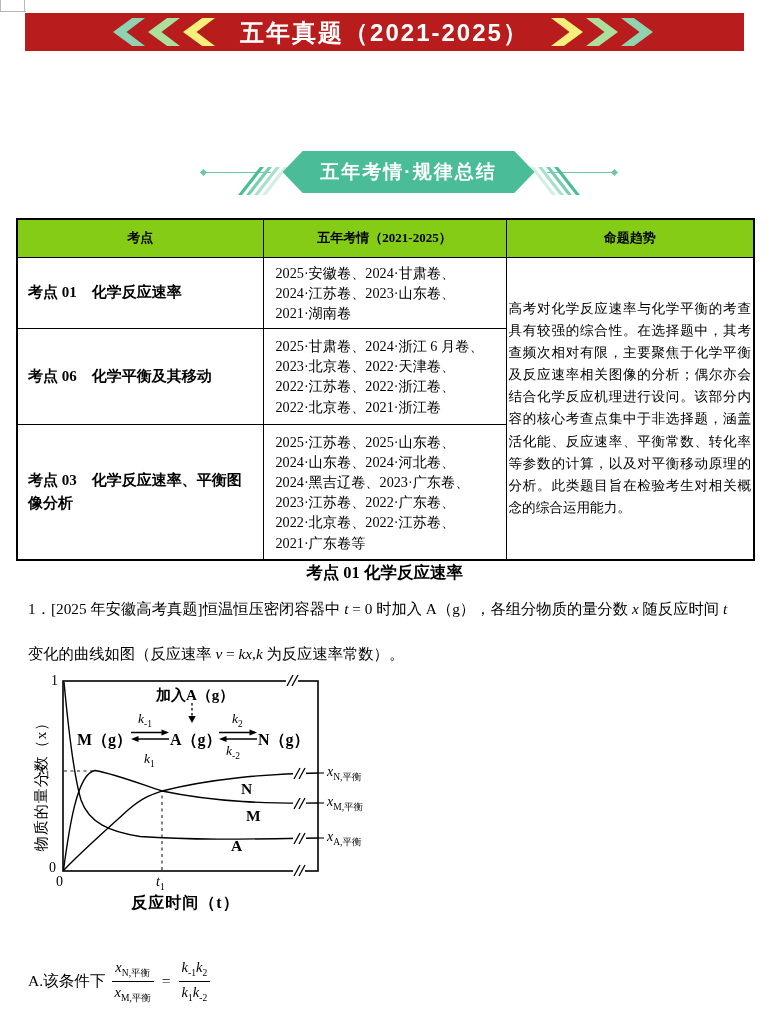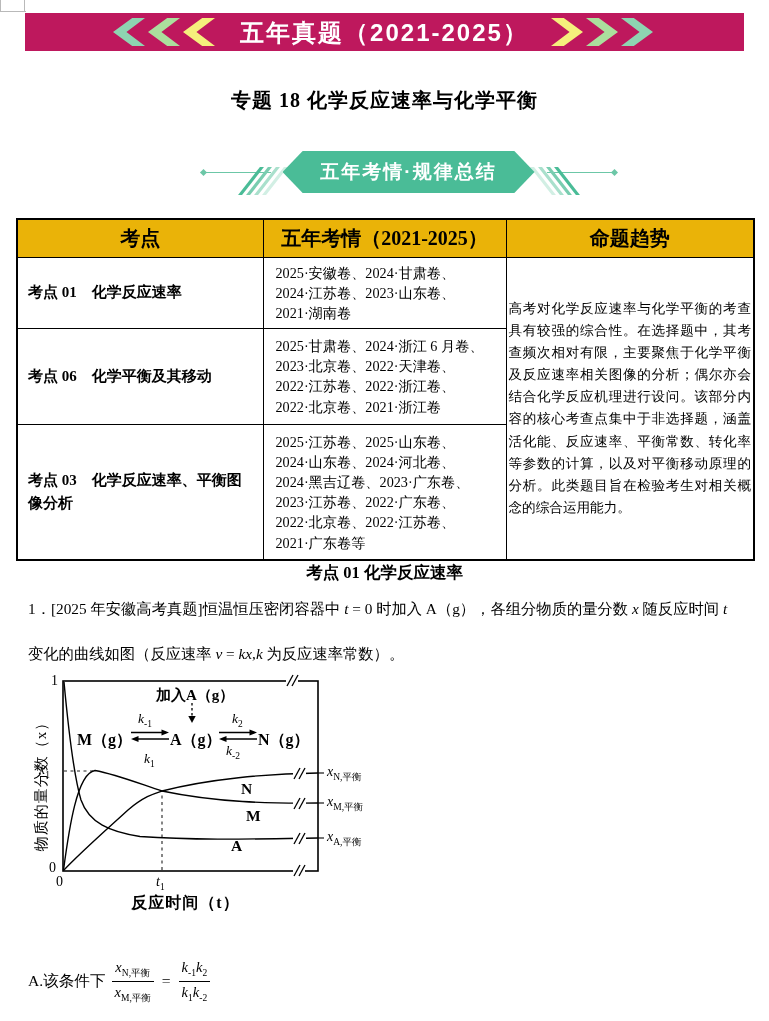--- a/index.html
+++ b/index.html
@@ -6,21 +6,21 @@
   html,body { background:#fff; }
   body { font-family:"Liberation Serif","DejaVu Serif",serif; color:#000; }
   .page { position:relative; width:769px; height:1021px; background:#fff; overflow:hidden; }
 
   
   .mark { position:absolute; top:0; height:12px; width:25px; }
   .mark.tl { left:0;  border-right:1px solid #b9b9b9; border-bottom:1px solid #b9b9b9; }
   .mark.tr { left:743; border-left:1px solid #b9b9b9; border-bottom:1px solid #b9b9b9; width:26px; }
 
   
-  .banner { position:absolute; left:25px; top:13px; width:719px; height:38px; background:#be185d; }
+  .banner { position:absolute; left:25px; top:13px; width:719px; height:38px; background:#b91c1c; }
   .banner-title { position:absolute; left:0; right:0; top:4px; text-align:center;
     font-family:"Liberation Sans","DejaVu Sans",sans-serif; font-weight:bold; font-size:24px;
     color:#fff; letter-spacing:2px; }
   .chevrons { position:absolute; top:5px; display:flex; }
   .chevrons.left  { left:88px; }
   .chevrons.right { right:88px; }
   .chev { width:32px; height:28px; margin-right:3px; }
   .chev.l { clip-path:polygon(100% 0,60% 0,0 50%,60% 100%,100% 100%,42% 50%); }
   .chev.r { clip-path:polygon(0 0,40% 0,100% 50%,40% 100%,0 100%,58% 50%); }
   .c-fade { background:#8ed4b1; } .c-lite { background:#abdf9d; } .c-yellow { background:#f5ef7c; }
@@ -45,21 +45,21 @@
   .stripes.sl { left:-34px; transform:skewX(-38deg); }
   .stripes.sr { right:-34px; transform:skewX(38deg); }
   .stripes i { display:block; width:4px; height:28px; }
   .s1{background:#4abc97;} .s2{background:#79cdb0;} .s3{background:#a9e0cc;} .s4{background:#d2efe4;}
 
   
   table.kb { position:absolute; left:16px; top:218px; width:737px; border-collapse:collapse;
     table-layout:fixed; }
   table.kb, table.kb th, table.kb td { border:1.6px solid #000; }
   table.kb { border:2.5px solid #000; }
-  table.kb th { background:#eab308; height:38px; font-size:20px; font-weight:bold; text-align:center; }
+  table.kb th { background:#84cc16; height:38px; font-size:13px; font-weight:bold; text-align:center; }
   td.point { font-weight:bold; font-size:15px; padding:4px 8px 4px 10px; vertical-align:middle; line-height:1.55; }
   td.exams { font-size:14.2px; padding:5px 6px 5px 12px; vertical-align:middle; line-height:1.42;
     white-space:pre-line; }
   td.trend { font-size:13.6px; padding:6px 2px; vertical-align:middle; line-height:1.62;
     text-align:justify; }
 
   
   .section-heading { position:absolute; left:0; right:0; top:562px; text-align:center;
     font-size:16.5px; font-weight:bold; }
 
@@ -107,21 +107,20 @@
       <span class="chev l c-yellow"></span>
     </div>
     <div class="banner-title">五年真题（2021-2025）</div>
     <div class="chevrons right">
       <span class="chev r c-yellow"></span>
       <span class="chev r c-lite"></span>
       <span class="chev r c-fade"></span>
     </div>
   </div>
 
-  <div class="page-title">专题 18 化学反应速率与化学平衡</div>
 
   <div class="badge-wrap">
     <div class="badge">
       <span class="badge-line ll">
           <i></i>
         </span>
       <span class="badge-line rr">
           <i></i>
         </span>
       <span class="stripes sl">

